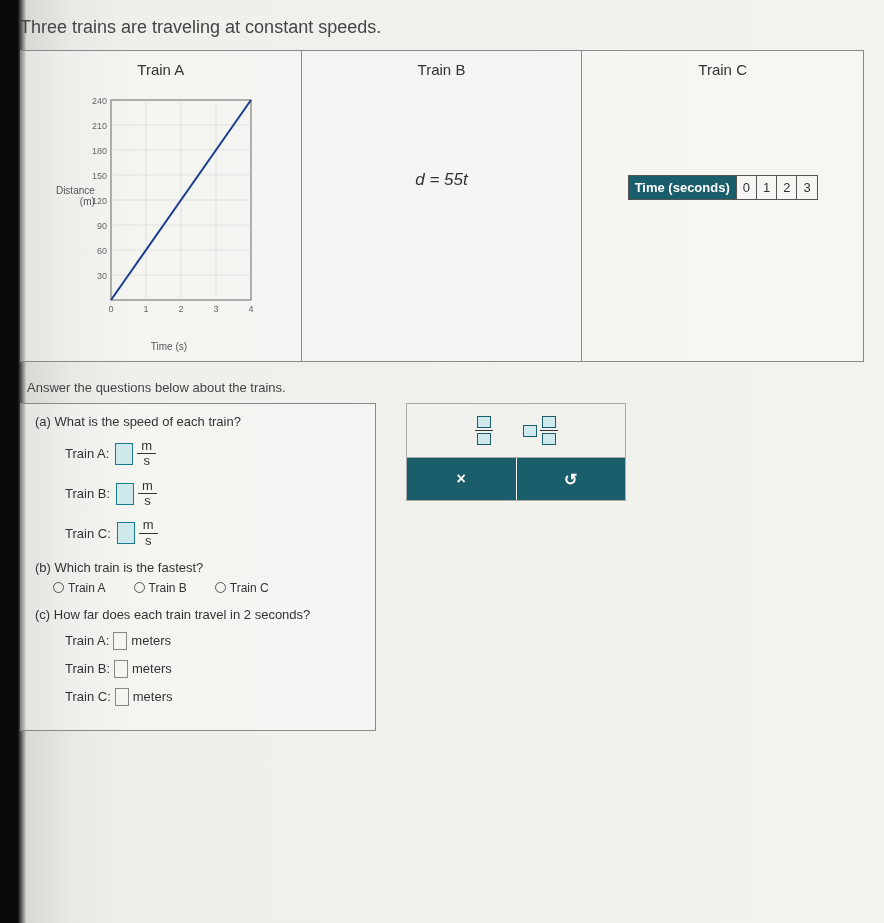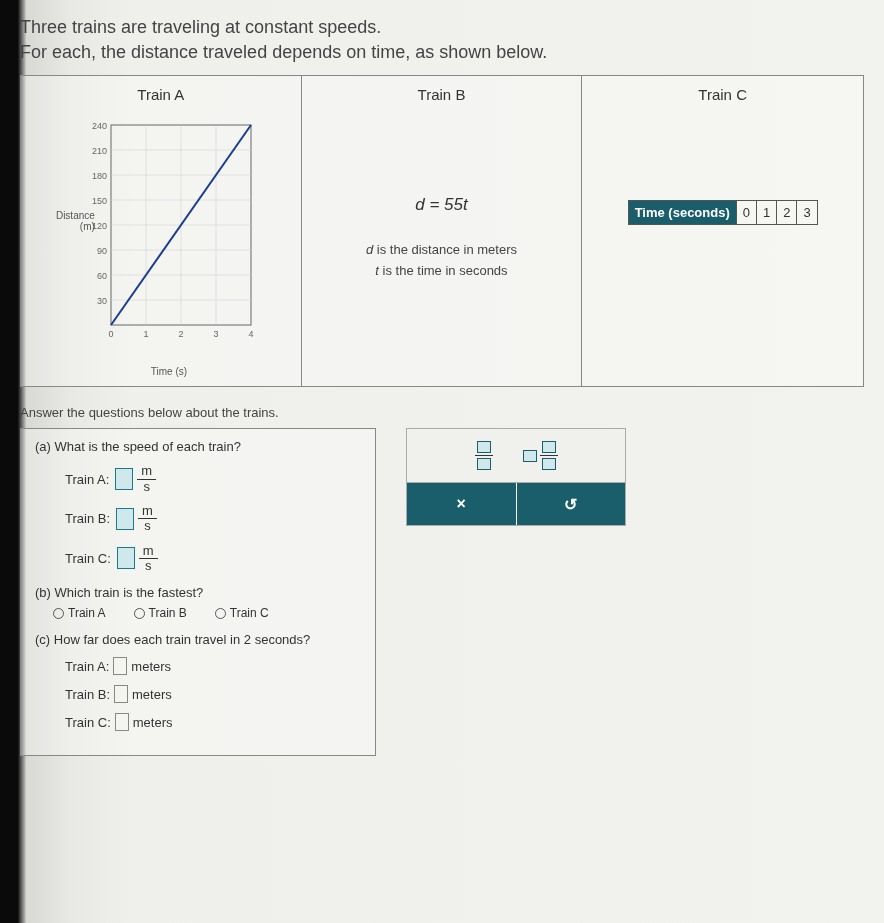--- a/index.html
+++ b/index.html
@@ -35,21 +35,21 @@
   .chart-box svg { width: 100%; height: 100%; }
   .axis-lbl-y { position:absolute; left:-4px; top:95px; font-size:10px; color:#555; line-height:1.1; text-align:right; width:48px;}
   .axis-lbl-x { position:absolute; bottom:-2px; left:100px; font-size:10px; color:#555;}
   .eq-block { margin-top: 80px; font-size: 15px; }
   .eq-main { font-style: italic; font-size: 17px; margin-bottom: 25px; }
   .eq-desc { font-size: 13px; color:#444; line-height:1.6; }
   .eq-desc em { font-style: italic; }
   .tc-table { border-collapse: collapse; margin-top: 85px; }
   .tc-table th, .tc-table td { border: 1px solid #555; padding: 4px 6px; font-size: 13px; text-align: left; }
   .tc-table th { background: #1a5d6b; color: #fff; font-weight: bold; }
-  .answer-heading { font-size: 13px; color:#444; margin-bottom: 8px; }
+  .answer-heading { font-size: 13px; color:#444; margin-bottom: 8px; padding-left: 7px; }
   .qa-row { display:flex; gap:30px; align-items:flex-start;}
   .qa-box {
     border: 1px solid #888;
     padding: 10px 14px 14px 14px;
     width: 356px;
     background: rgba(255,255,255,0.3);
     font-size: 13px;
   }
   .qa-box .part { margin-bottom: 12px; }
   .speed-line { display:flex; align-items:center; margin: 10px 0 10px 30px; }
@@ -81,21 +81,20 @@
     border-right:1px solid #fff;
   }
   .tool-btn:last-child { border-right:none;}
   .tick-lbl { font-size:9px; fill:#666;}
 </style>
 </head>
 <body>
 
 <div class="intro">
   <div>Three trains are traveling at constant speeds.</div>
-  <div>For each, the distance traveled depends on time, as shown below.</div>
 </div>
 
 <div class="trains-grid">
 
   <div class="train-cell">
     <div class="train-title">Train A</div>
     <div class="chart-box">
       <div class="axis-lbl-y">
         <span>Distance</span><br>
         <span>(m)</span>
@@ -133,24 +132,20 @@
         <line x1="60" y1="210" x2="200" y2="10" stroke="#1a3d8f" stroke-width="2"></line>
       </svg>
       <div class="axis-lbl-x">Time (s)</div>
     </div>
   </div>
 
   <div class="train-cell">
     <div class="train-title">Train B</div>
     <div class="eq-block">
       <div class="eq-main">d = 55t</div>
-      <div class="eq-desc">
-        <div><em>d</em><span> is the distance in meters</span></div>
-        <div><em>t</em><span> is the time in seconds</span></div>
-      </div>
     </div>
   </div>
 
   <div class="train-cell">
     <div class="train-title">Train C</div>
     <table class="tc-table">
       <tbody>
           <tr>
         <th>Time (seconds)</th>
         <td>0</td>

